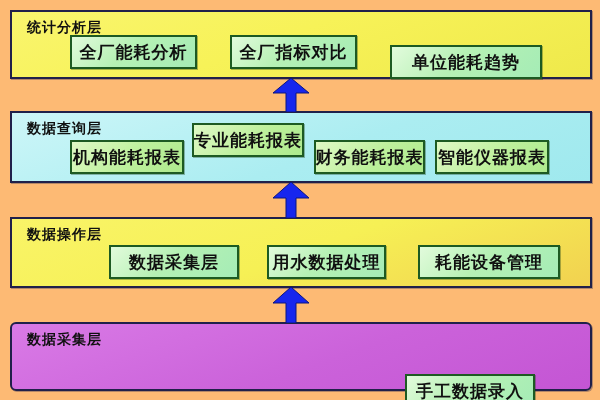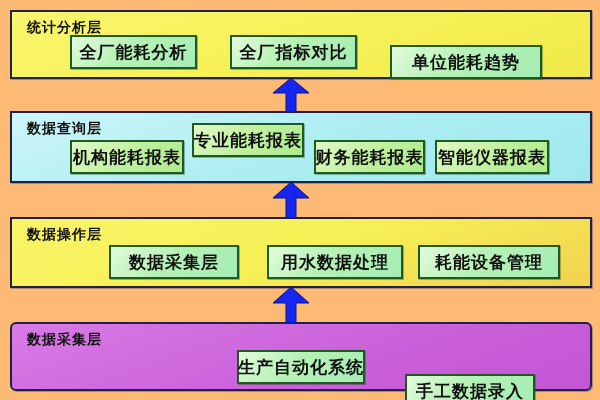--- a/index.html
+++ b/index.html
@@ -42,27 +42,26 @@
     <div class="layer-label">数据查询层</div>
     <div class="node" style="left:58px;top:27px;width:114px;">机构能耗报表</div>
     <div class="node" style="left:180px;top:10px;width:112px;">专业能耗报表</div>
     <div class="node" style="left:302px;top:27px;width:111px;">财务能耗报表</div>
     <div class="node" style="left:423px;top:27px;width:114px;">智能仪器报表</div>
   </div>
 
   <div class="layer layer-3">
     <div class="layer-label">数据操作层</div>
     <div class="node" style="left:97px;top:26px;width:130px;">数据采集层</div>
-    <div class="node" style="left:255px;top:26px;width:136px;">用水数据处理</div>
+    <div class="node" style="left:255px;top:26px;width:119px;">用水数据处理</div>
     <div class="node" style="left:406px;top:26px;width:142px;">耗能设备管理</div>
   </div>
 
   <div class="layer layer-4">
     <div class="layer-label">数据采集层</div>
-    <div class="node" style="left:225px;top:26px;width:128px;">生产自动化系统</div>
     <div class="node" style="left:393px;top:26px;width:130px;margin-top:24px;">手工数据录入</div>
   </div>
 
   <div class="arrow" style="top:78px;height:34px;">
     <svg width="36" height="34" viewBox="0 0 36 34">
       <polygon points="18,0 36,15 23,15 23,34 13,34 13,15 0,15" fill="#1626ee" stroke="#0a1480" stroke-width="1"></polygon>
     </svg>
   </div>
   <div class="arrow" style="top:182px;height:36px;">
     <svg width="36" height="36" viewBox="0 0 36 36">

